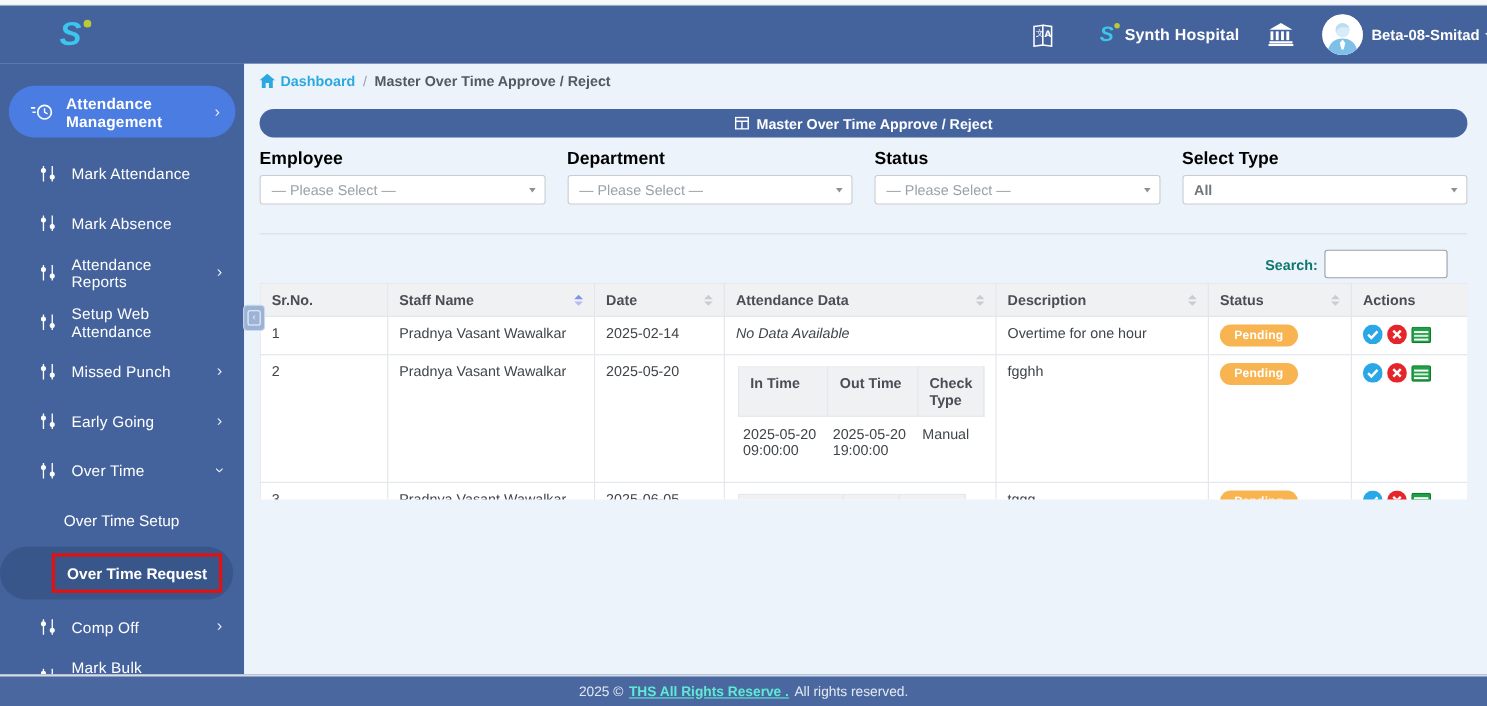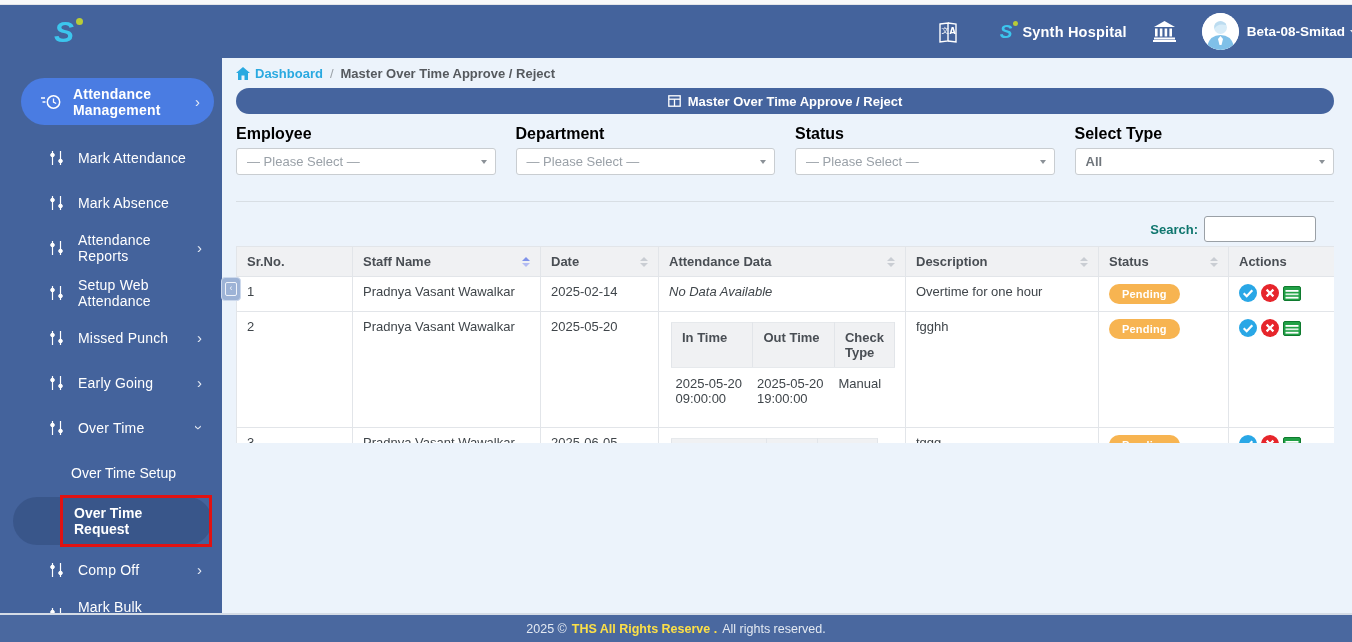--- a/index.html
+++ b/index.html
@@ -16,39 +16,39 @@
   .translate { margin-right:40px; }
   .brand-s { position:relative; font-size:19px; font-weight:bold; font-style:italic; color:#3cc6ee; margin-right:10px; }
   .brand-s .dot { position:absolute; top:0px; right:-6px; width:5px; height:5px; border-radius:50%; background:#b9cc37; }
   .hospital-name { color:#fff; font-weight:bold; font-size:14.5px; margin-right:26px; letter-spacing:.2px; }
   .bank { margin-right:26px; }
   .avatar { width:37px; height:37px; border-radius:50%; background:#fff; overflow:hidden; margin-right:8px; flex:none; }
   .user-name { color:#fff; font-weight:bold; font-size:13.5px; white-space:nowrap; display:flex; align-items:center; gap:5px; margin-right:-6px; }
   .caret { width:0; height:0; border-left:4px solid transparent; border-right:4px solid transparent; border-top:5px solid #e8edf5; margin-top:2px; }
 
   
-  .sidebar { position:absolute; top:58px; left:0; width:222px; bottom:29px; background:#44639c; color:#fff; overflow:hidden;padding-left:13px; }
+  .sidebar { position:absolute; top:58px; left:0; width:222px; bottom:29px; background:#44639c; color:#fff; overflow:hidden; }
   .side-root { margin:20px 8px 10px 8px; height:47px; background:#4a7ce2; border-radius:24px; display:flex; align-items:center; gap:12px; padding:0 14px 0 20px; cursor:pointer; }
   .side-root .lbl { font-size:14px; font-weight:bold; letter-spacing:.2px; }
   .side-item { height:45px; display:flex; align-items:center; gap:14px; padding:0 20px 0 36px; font-size:14px; cursor:pointer; }
   .side-item .lbl { letter-spacing:.2px; }
   .chev { margin-left:auto; font-size:15px; color:#e7ecf5; line-height:1; }
   .rot { display:inline-block; transform:rotate(90deg); transform-origin:center; }
   .sub-item { height:45px; display:flex; align-items:center; padding-left:58px; font-size:14px; cursor:pointer; }
   .sub-active-wrap { background:rgba(10,25,60,.18); border-radius:24px; margin:2px 10px 2px 0; height:48px; display:flex; align-items:center; padding-left:47px; cursor:pointer; }
   .sub-active-wrap .red-box { border:3px solid #e01212; padding:7px 11px; font-weight:bold; font-size:14px; }
   .s-icon { flex:none; display:flex; }
 
   
   .collapse-handle { position:absolute; left:221px; top:277px; width:20px; height:24px; background:#9db3d6; border:1px solid #cdd9ec; border-radius:4px; display:flex; align-items:center; justify-content:center; cursor:pointer; z-index:5; }
   .collapse-handle .inner { width:12px; height:14px; border:1.5px solid #f0f4fa; border-radius:2px; color:#f0f4fa; font-size:9px; line-height:11px; text-align:center; }
 
   
   .content { position:absolute; top:58px; left:222px; right:0; bottom:29px; background:#ecf3fb; padding:8px 18px 0 14px; overflow:hidden; }
-  .breadcrumb { display:flex; align-items:center; gap:7px; font-size:13px; margin-bottom:7px; }
+  .breadcrumb { display:flex; align-items:center; gap:7px; font-size:13px; margin-bottom:18px; }
   .crumb-home { color:#2aa9e0; font-weight:bold; display:flex; align-items:center; gap:5px; cursor:pointer; }
   .crumb-sep { color:#9aa0a6; }
   .crumb-cur { color:#55595e; font-weight:bold; }
   .panel-bar { height:26px; background:#45649e; border-radius:13px; display:flex; align-items:center; justify-content:center; gap:7px; color:#fff; font-size:13px; font-weight:bold; }
   .filters { display:grid; grid-template-columns:repeat(4,1fr); column-gap:20px; margin-top:11px; }
   .f-label { font-size:16px; font-weight:bold; color:#000000; margin-bottom:5px; }
   .select { position:relative; height:27px; background:#fff; border:1px solid #c9cdd1; border-radius:3px; display:flex; align-items:center; padding:0 22px 0 10px; font-size:13px; color:#9aa1a8; cursor:pointer; }
   .select.filled { color:#70767c;font-weight:bold; }
   .select .sel-caret { position:absolute; right:8px; top:11px; width:0; height:0; border-left:3.5px solid transparent; border-right:3.5px solid transparent; border-top:4.5px solid #8b9197; }
   .divider { height:1px; background:#d8dee4; margin-top:26px; }
@@ -74,21 +74,21 @@
   .actions { display:flex; gap:4px; align-items:center; }
   .act { width:18px; height:18px; display:flex; align-items:center; justify-content:center; cursor:pointer; }
 
   
   table.nested { border-collapse:collapse; margin:3px 0 0 2px; }
   table.nested th { font-weight:normal; color:#7c8288; font-size:13px; text-align:left; padding:5px 4px 9px 4px; border-top:1px solid #e6e9ec; border-bottom:1px solid #e6e9ec; vertical-align:top; }
   table.nested td { font-size:13px; color:#3f454a; padding:8px 4px; border:none; vertical-align:top; }
 
   
   .footer { position:absolute; left:0; right:0; bottom:0; height:29px; background:#4a689f; border-top:2px solid #d5dce6; display:flex; align-items:center; justify-content:center; gap:5px; font-size:12.5px; color:#e3e9f2; }
-  .footer .link { color:#fde047; font-weight:bold; cursor:pointer; }
+  .footer .link { color:#5eead4; font-weight:bold; cursor:pointer;text-decoration:underline; }
 
   svg { display:block; }
 </style>
 </head>
 <body>
 
 <div class="top-strip"></div>
 
 <header class="topbar">
   <div class="logo">

